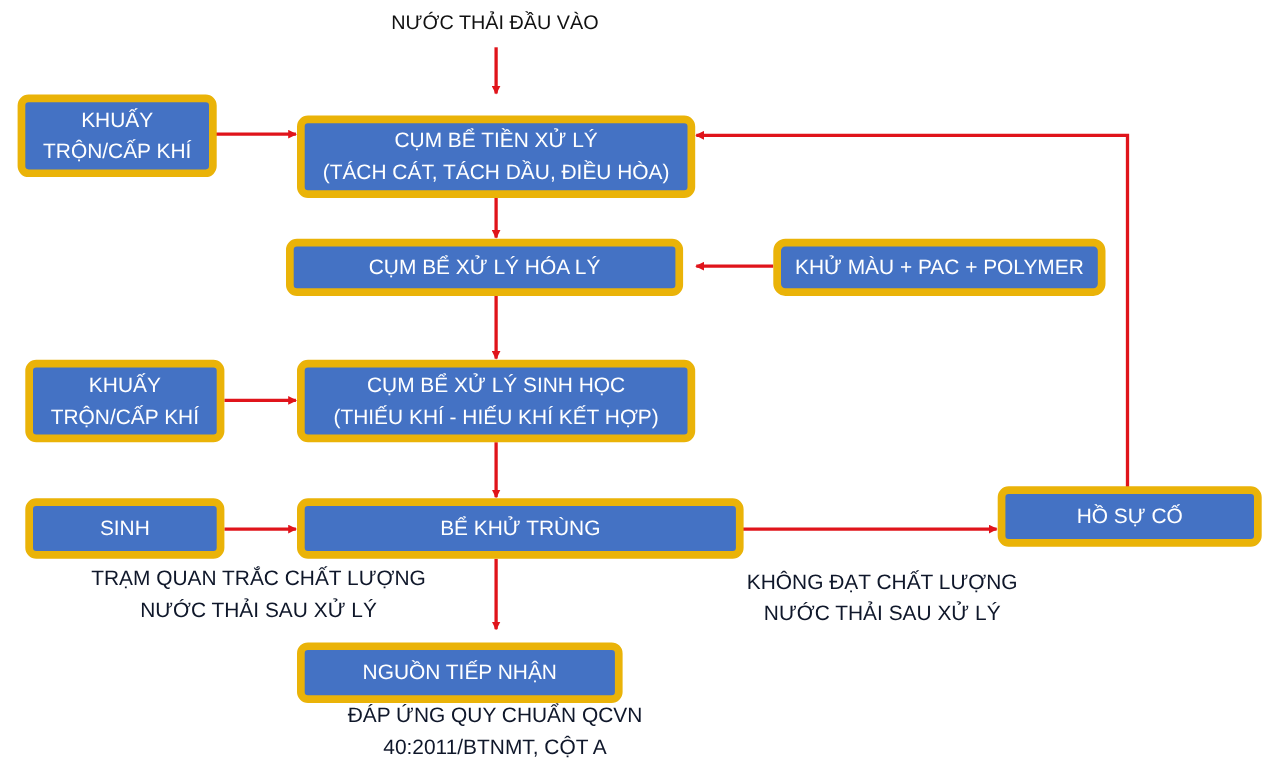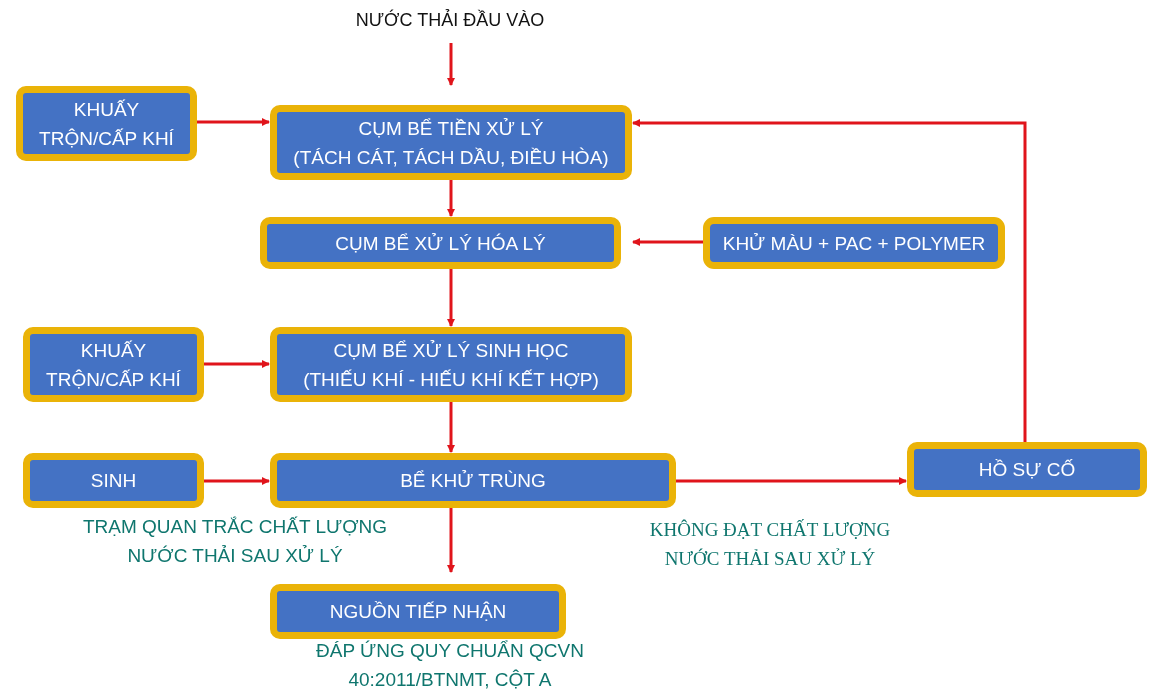--- a/index.html
+++ b/index.html
@@ -2,21 +2,21 @@
 <html><head>
 <meta charset="utf-8">
 <style>
   html, body { margin:0; padding:0; }
   body { width:1157px; height:696px; background:#ffffff; position:relative; overflow:hidden;
          font-family:"Liberation Sans", "DejaVu Sans", sans-serif; }
   .box { position:absolute; background:#4472c4; border:7px solid #eab308; border-radius:10px;
          color:#ffffff; display:flex; align-items:center; justify-content:center; text-align:center;
          font-size:19px; line-height:29px; box-sizing:border-box; white-space:pre-line; }
   .label { position:absolute; text-align:center; white-space:pre-line; font-size:19px; line-height:29px; }
-  .red { color:#0f766e; }
+  .red { color:#0f172a; }
   .black { color:#111111; }
   svg.wires { position:absolute; left:0; top:0; pointer-events:none; }
 </style>
 </head>
 <body>
 
 <svg class="wires" width="1157" height="696">
   <defs>
     <marker id="ah" markerWidth="8" markerHeight="8" refX="7" refY="4" orient="auto" markerUnits="userSpaceOnUse">
       <path d="M0,0 L8,4 L0,8 z" fill="#e0141b"></path>
@@ -51,19 +51,19 @@
 TRỘN/CẤP KHÍ</div>
 <div class="box" style="left:270px; top:327px; width:362px; height:75px;">CỤM BỂ XỬ LÝ SINH HỌC
 (THIẾU KHÍ - HIẾU KHÍ KẾT HỢP)</div>
 
 <div class="box" style="left:23px; top:453px; width:181px; height:55px;">SINH</div>
 <div class="box" style="left:270px; top:453px; width:406px; height:55px;">BỂ KHỬ TRÙNG</div>
 <div class="box" style="left:907px; top:442px; width:240px; height:55px;">HỒ SỰ CỐ</div>
 
 <div class="label red" style="left:40px; top:512px; width:390px;">TRẠM QUAN TRẮC CHẤT LƯỢNG
 NƯỚC THẢI SAU XỬ LÝ</div>
-<div class="label red" style="left:620px; top:515px; width:300px;font-family:Liberation Serif, serif;">KHÔNG ĐẠT CHẤT LƯỢNG
+<div class="label red" style="left:652px; top:515px; width:300px;">KHÔNG ĐẠT CHẤT LƯỢNG
 NƯỚC THẢI SAU XỬ LÝ</div>
 
 <div class="box" style="left:270px; top:584px; width:296px; height:55px;">NGUỒN TIẾP NHẬN</div>
 
 <div class="label red" style="left:290px; top:636px; width:320px;">ĐÁP ỨNG QUY CHUẨN QCVN
 40:2011/BTNMT, CỘT A</div>
 
 </body></html>

